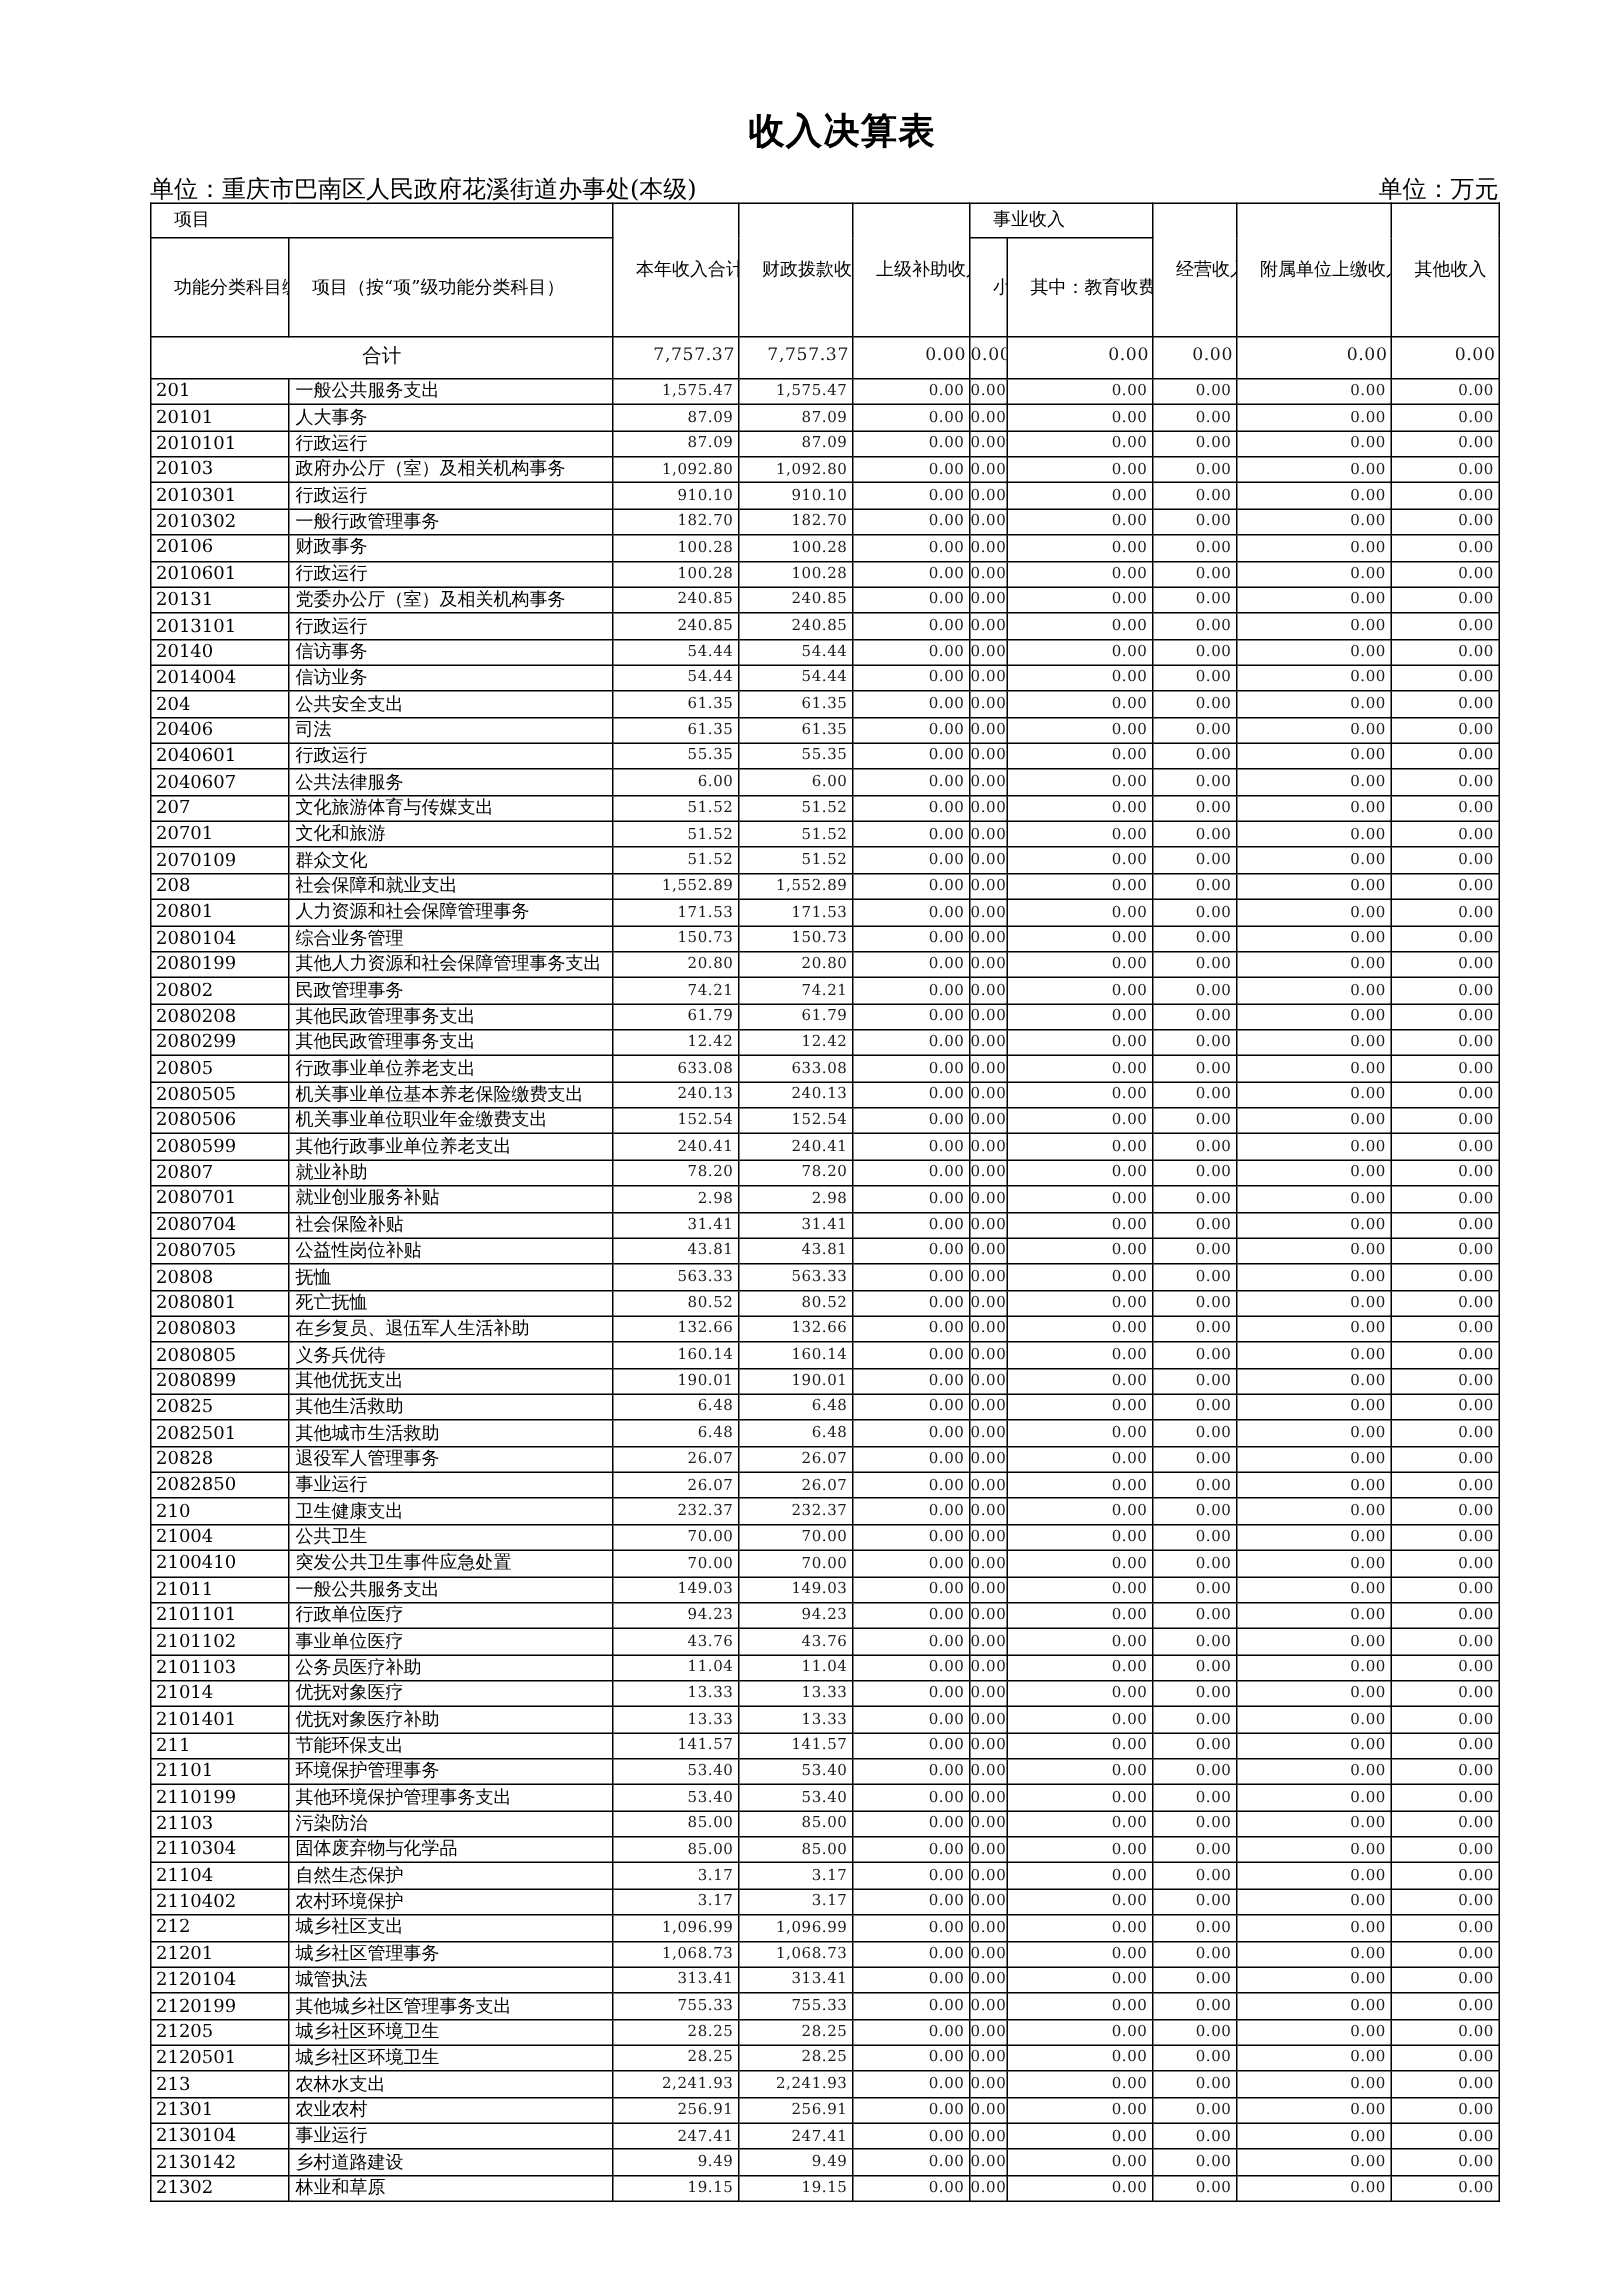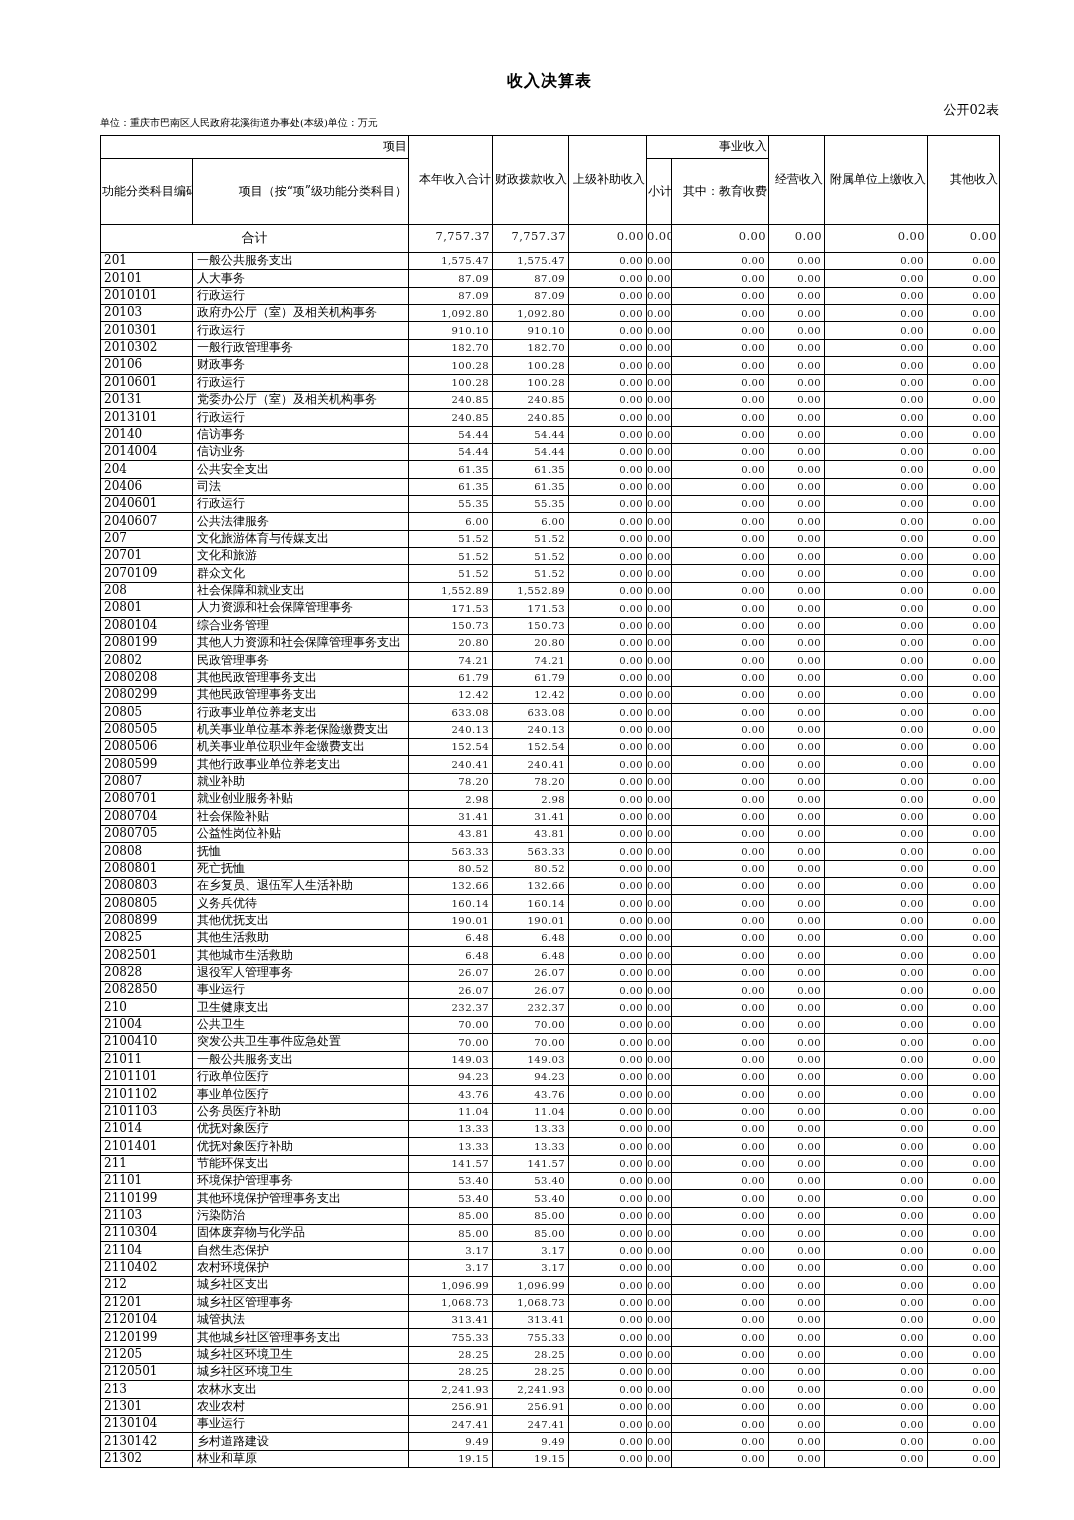--- a/index.html
+++ b/index.html
@@ -11,63 +11,64 @@
   .page {
     position: relative;
     width: 1074px;
     height: 1520px;
     background: #ffffff;
     overflow: hidden;
   }
   .title {
     position: absolute;
     top: 71px;
-    left: 100px;
+    left: 112px;
     width: 899px;
     text-align: center;
-    font-size: 16px;
+    font-size: 24px;
     font-weight: bold;
     letter-spacing: 1px;
   }
   .pubno {
     position: absolute;
     top: 101px;
     left: 100px;
     width: 899px;
     text-align: right;
     font-size: 13px;
   }
   .meta-row {
     position: absolute;
     top: 116px;
     left: 100px;
     width: 899px;
     display: flex;
-    font-size: 10px;
+    justify-content: space-between;
+    font-size: 16px;
   }
   table.grid {
     position: absolute;
     top: 135px;
     left: 100px;
     width: 899px;
     border-collapse: collapse;
     table-layout: fixed;
   }
   table.grid th, table.grid td {
     border: 1px solid #000;
     vertical-align: middle;
     white-space: nowrap;
     overflow: hidden;
     line-height: 1.15;
   }
   table.grid th {
     font-weight: normal;
     font-size: 12px;
-    text-align: right;
-    padding: 1px 1px;
+    text-align: left;
+    padding: 1px 15px;
   }
   th.code-h { font-size: 11px; }
   tr.h1 { height: 23px; }
   tr.h2 { height: 66px; }
   tbody tr { height: 17.37px; }
   tr.total-row { height: 28px; }
   tr.total-row td.c {
     font-size: 13px;
     text-align: center;
   }
@@ -85,21 +86,20 @@
     color: #1a1a1a;
   }
 </style>
 </head>
 <body>
 
 <div class="page">
 
   <div class="title">收入决算表</div>
 
-  <div class="pubno">公开02表</div>
 
   <div class="meta-row">
     <span>单位：重庆市巴南区人民政府花溪街道办事处(本级)</span>
     <span>单位：万元</span>
   </div>
 
   <table class="grid">
     <colgroup>
       <col style="width:92px">
       <col style="width:216px">

